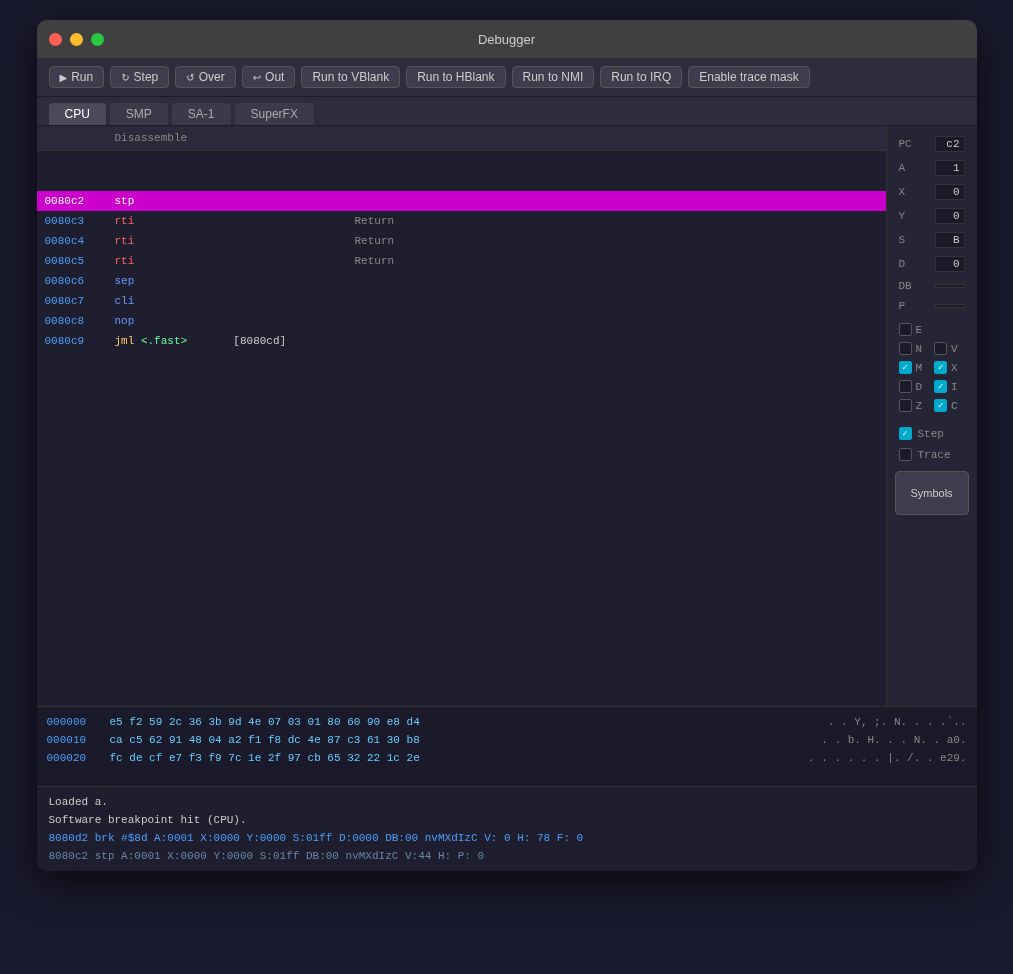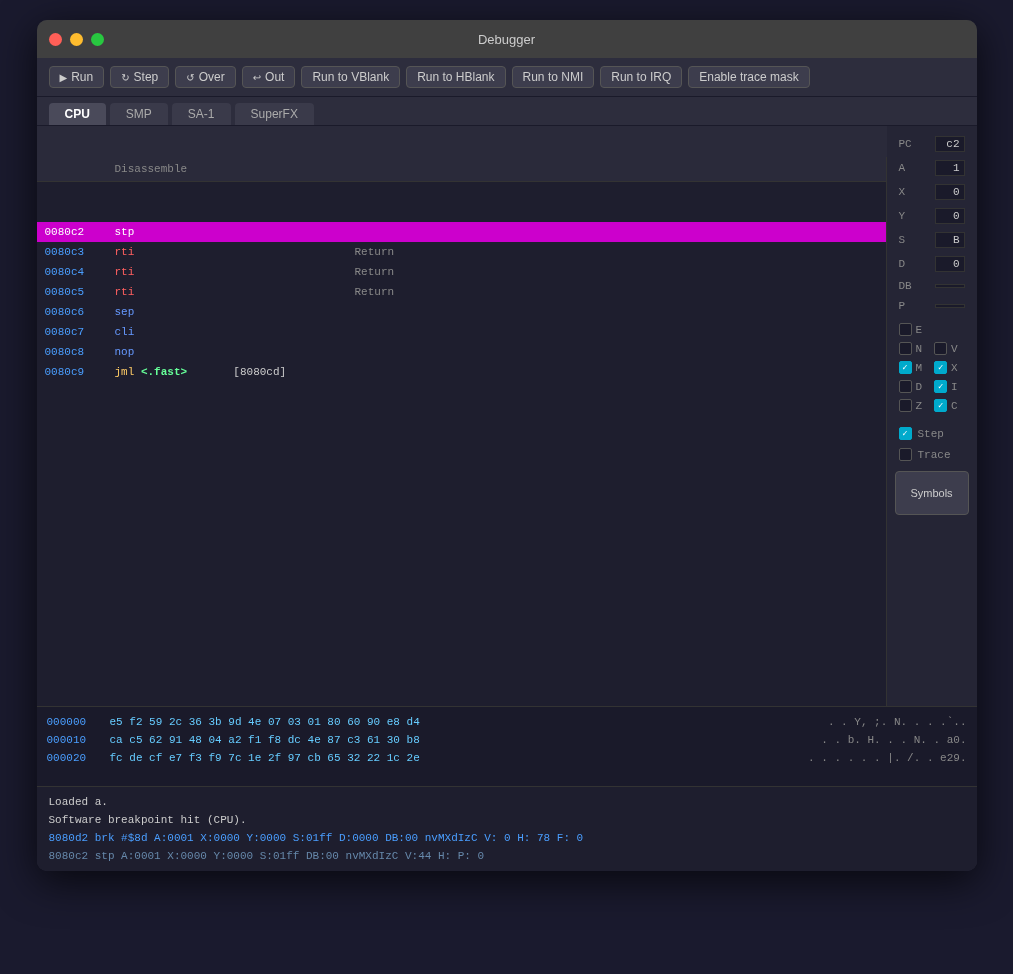--- a/index.html
+++ b/index.html
@@ -85,32 +85,30 @@
       border-radius: 4px 4px 0 0;
       cursor: pointer;
       font-size: 12px;
       font-family: -apple-system, sans-serif;
       color: #aaa;
       background: #3a3a4a;
     }
     .tab.active {
       background: #4a4a5a;
       color: #fff;
-      font-weight: bold;
     }
     .main-area {
       display: flex;
       height: 580px;
     }
     .disasm-area {
       flex: 1;
       background: #1e1e2e;
       overflow: hidden;
       border-right: 1px solid #333;
-      margin-top: 31px;
     }
     .disasm-header {
       display: flex;
       background: #2a2a3a;
       border-bottom: 1px solid #333;
       padding: 4px 0;
     }
     .disasm-header-col {
       padding: 2px 8px;
       color: #888;
@@ -146,21 +144,21 @@
     .cmt-col {
       flex: 1;
       padding: 0 8px;
       color: #888;
       font-size: 11px;
     }
     .op-red { color: #ff6060; }
     .op-blue { color: #6699ff; }
     .op-pink { color: #ff66ff; }
     .op-yellow { color: #ffcc66; }
-    .op-green { color: #66ff99; font-weight: bold; }
+    .op-green { color: #66ff99; }
     .sidebar {
       width: 90px;
       background: #252535;
       padding: 8px;
       display: flex;
       flex-direction: column;
       gap: 4px;
     }
     .reg-row {
       display: flex;

